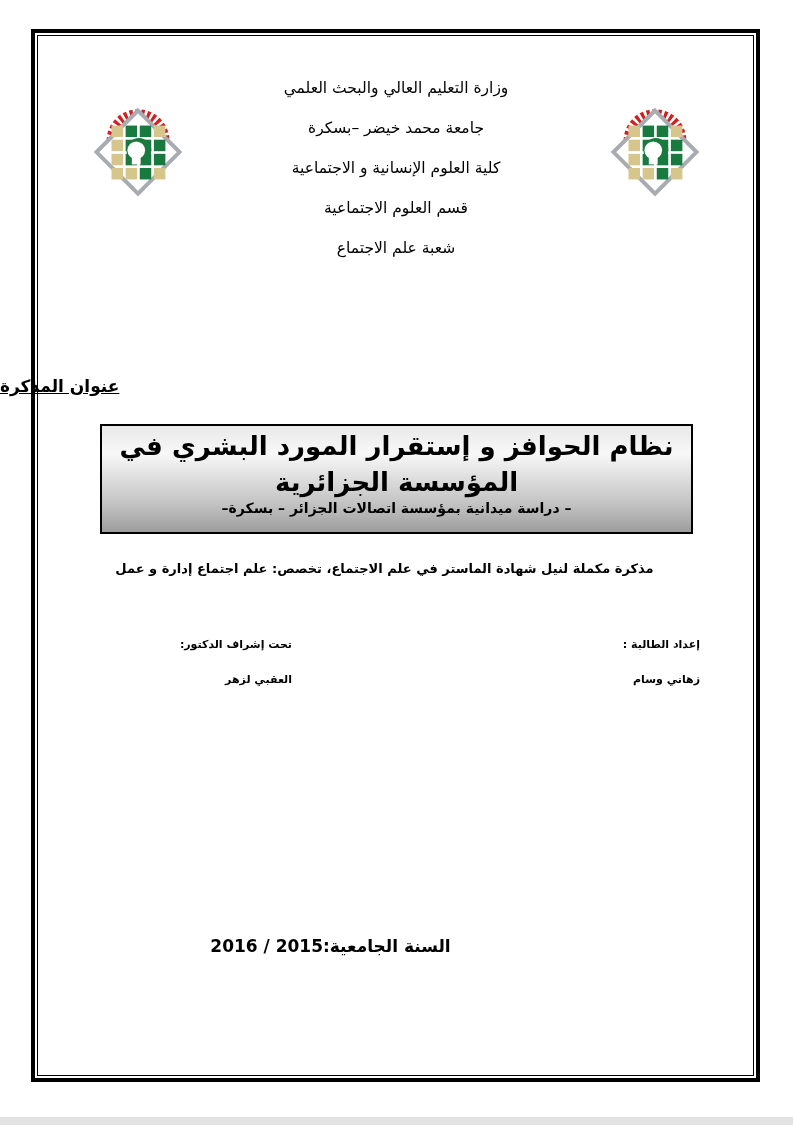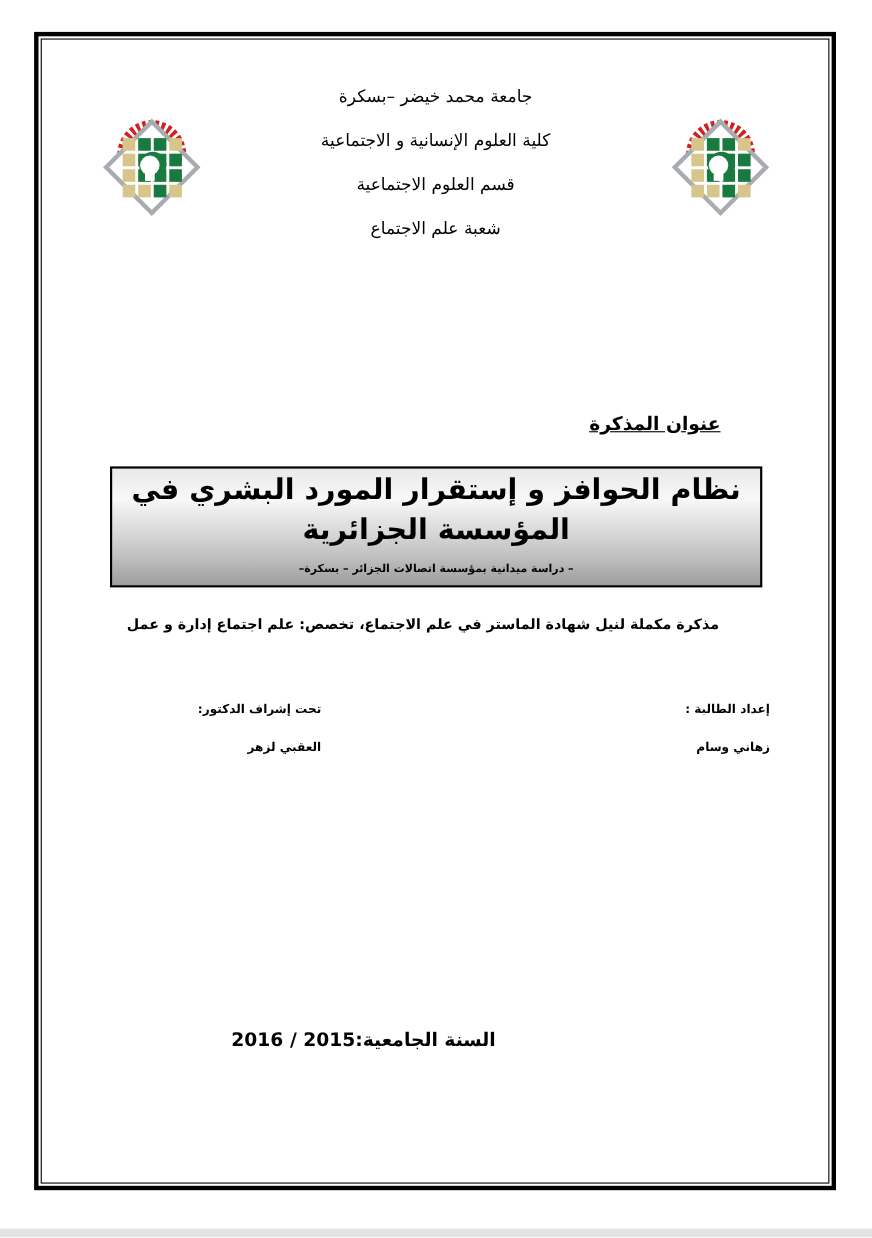--- a/index.html
+++ b/index.html
@@ -21,36 +21,36 @@
   
   .header-block{
     position:absolute;left:196px;top:68px;width:400px;
     direction:rtl;text-align:center;
   }
   .header-block p{
     margin:0;height:40px;line-height:40px;font-size:15.5px;font-weight:normal;
   }
   
   .memo-label{
-    position:absolute;left:0;top:376px;width:655px;text-align:right;
+    position:absolute;left:0;top:376px;width:655px;text-align:left;
     font-size:17px;font-weight:bold;direction:rtl;
   }
   .memo-label span{text-decoration:underline;}
   
   .title-box{
     position:absolute;left:100px;top:424px;width:593px;height:110px;
     box-sizing:border-box;border:2px solid #000;
     background:linear-gradient(180deg,#e9e9e9 0%,#f8f8f8 26%,#c2c2c2 74%,#9d9d9d 100%);
     direction:rtl;text-align:center;
   }
   .title-box .title{
     margin:2px 8px 0 8px;font-size:26px;font-weight:bold;line-height:36px;
   }
   .title-box .subtitle{
-    margin:12px 0 0 0;font-size:10px;font-weight:bold;
+    margin:0 0 0 0;font-size:14px;font-weight:bold;
   }
   
   .degree-line{
     position:absolute;left:0;top:561px;width:769px;text-align:center;
     font-size:13px;font-weight:bold;direction:rtl;
   }
   
   .credit{position:absolute;direction:rtl;font-weight:bold;font-size:11px;}
   .credit-student{top:638px;right:93px;width:170px;text-align:right;}
   .credit-supervisor{top:638px;left:147px;width:145px;text-align:right;}
@@ -114,20 +114,21 @@
         <use href="#uni-logo"></use>
       </svg>
   </div>
   <div class="logo logo-right">
     <svg>
         <use href="#uni-logo"></use>
       </svg>
   </div>
 
   <div class="header-block">
+    <p>وزارة التعليم العالي والبحث العلمي</p>
     <p>جامعة محمد خيضر –بسكرة</p>
     <p>كلية العلوم الإنسانية و الاجتماعية</p>
     <p>قسم العلوم الاجتماعية</p>
     <p>شعبة علم الاجتماع</p>
   </div>
 
   <div class="memo-label">
     <span>عنوان المذكرة</span>
   </div>
 

